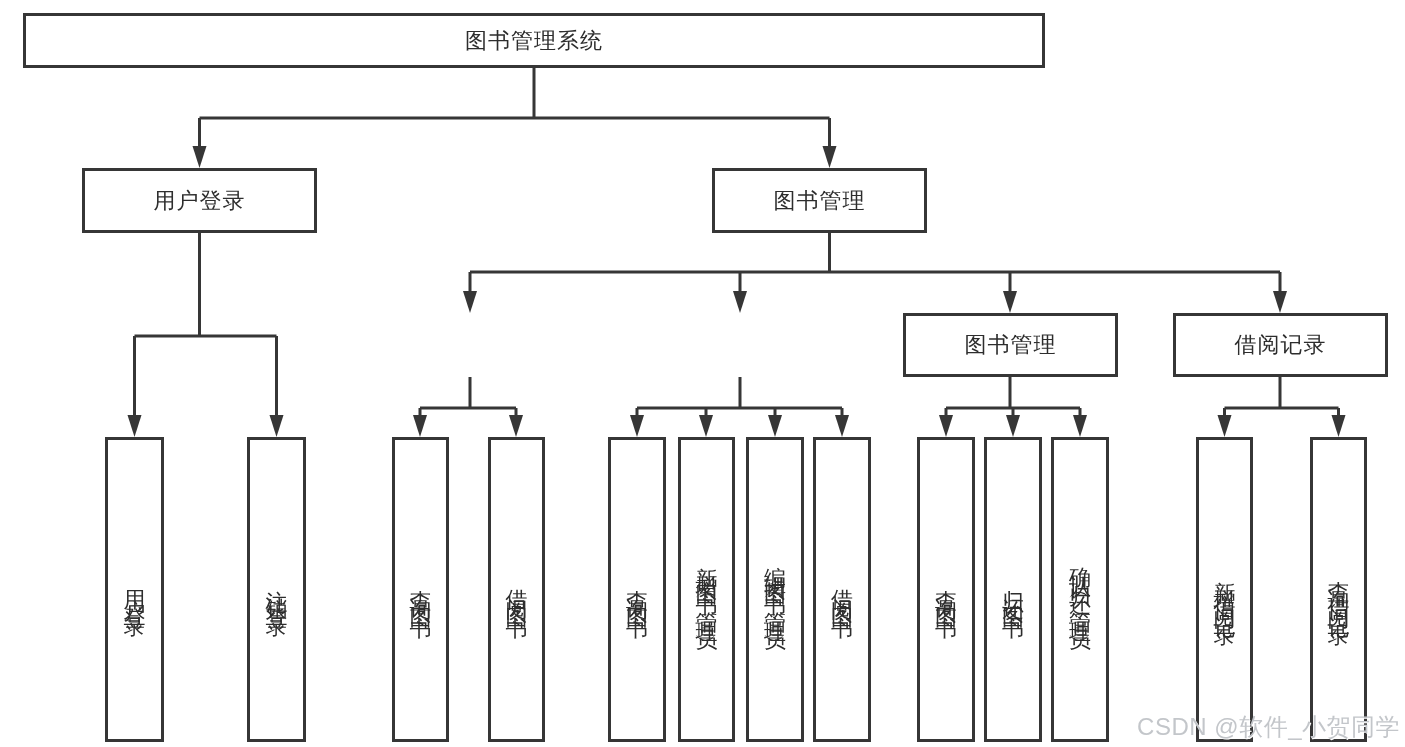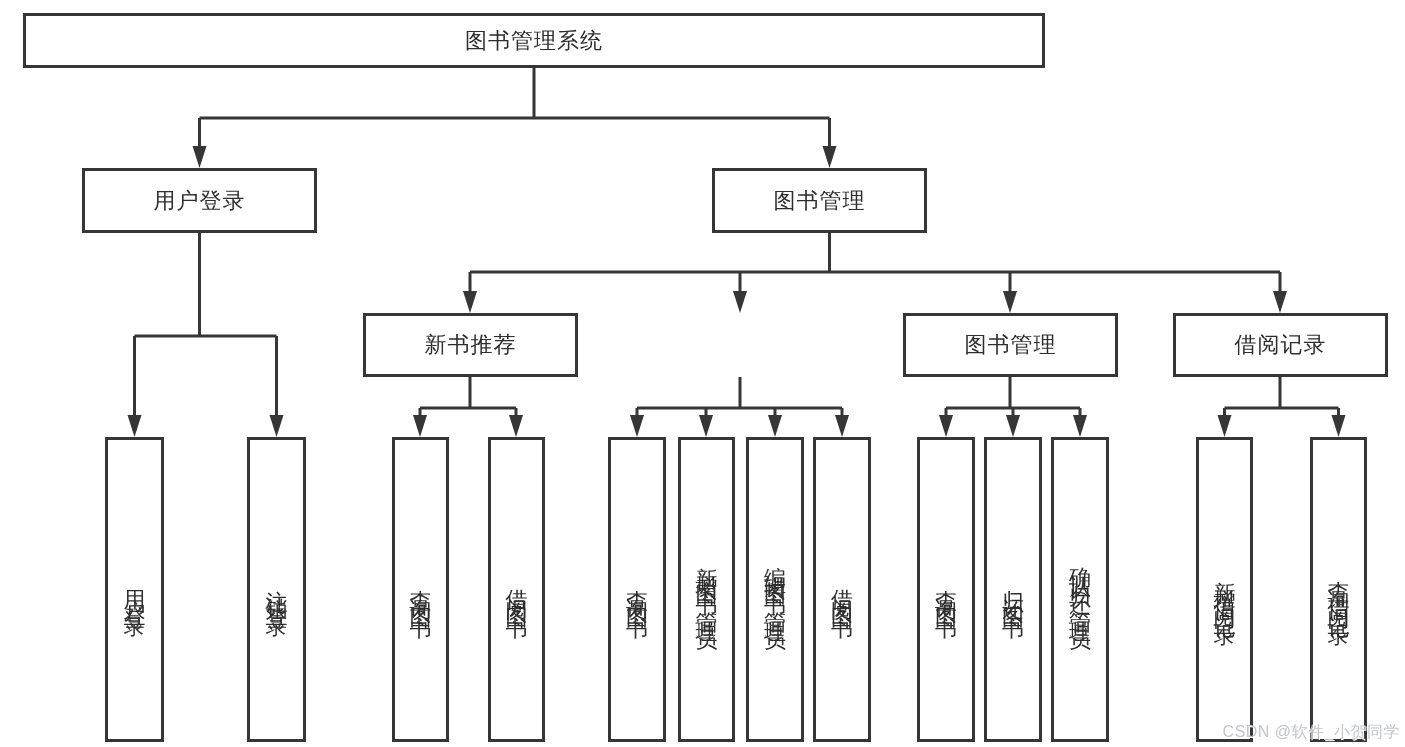--- a/index.html
+++ b/index.html
@@ -31,21 +31,21 @@
     writing-mode: vertical-rl;
     font-size: 22px;
     letter-spacing: 9px;
     line-height: 1;
     white-space: nowrap;
   }
   .watermark {
     position: absolute;
     right: 5px;
     bottom: 4px;
-    font-size: 16px;
+    font-size: 24px;
     color: #c3c6ca;
     letter-spacing: 0.5px;
     z-index: 5;
     text-shadow: 1px 1px 0 #ffffff;
   }
 </style>
 </head>
 <body>
 
 <div class="canvas">
@@ -87,23 +87,20 @@
     <span>图书管理系统</span>
   </div>
 
   <div class="node h-node" style="left:82px; top:168px; width:235px; height:65px;">
     <span>用户登录</span>
   </div>
   <div class="node h-node" style="left:712px; top:168px; width:215px; height:65px;">
     <span>图书管理</span>
   </div>
 
-  <div class="node h-node" style="left:363px; top:313px; width:215px; height:64px;">
-    <span>新书推荐</span>
-  </div>
   <div class="node h-node" style="left:903px; top:313px; width:215px; height:64px;">
     <span>图书管理</span>
   </div>
   <div class="node h-node" style="left:1173px; top:313px; width:215px; height:64px;">
     <span>借阅记录</span>
   </div>
 
   <div class="node v-node" style="left:105px; top:437px; width:59px; height:305px;">
     <span class="v-label">用户登录</span>
   </div>

